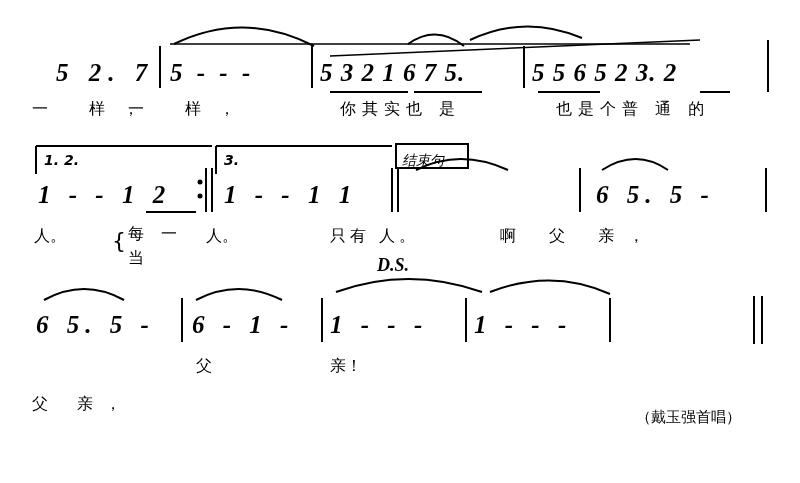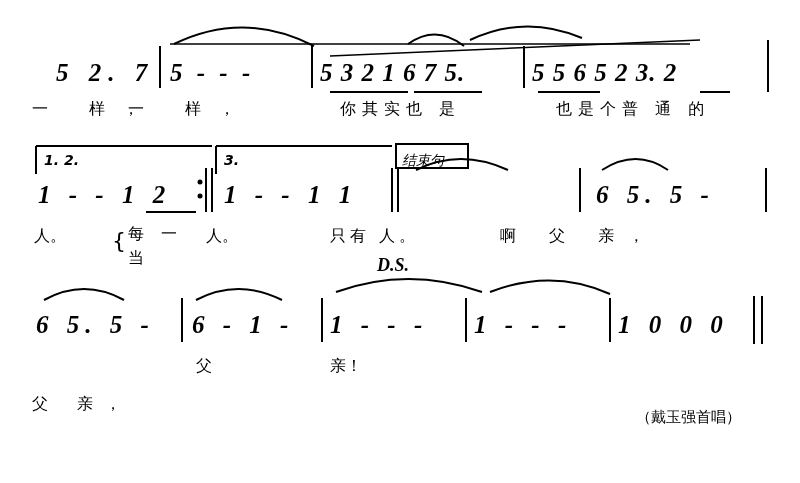--- a/index.html
+++ b/index.html
@@ -96,21 +96,20 @@
   <span class="lyric" style="left:112px; top:230px; font-size:22px;">{</span>
   <span class="lyric" style="left:128px; top:226px; letter-spacing:6px;">每 一</span>
   <span class="lyric" style="left:128px; top:250px;">当</span>
 
   <span class="small" style="left:334px; top:255px; font-size:18px;margin-left:43px;">D.S.</span>
 
   <span class="n" style="left:36px; top:312px; letter-spacing:6px;">6 5. 5 -</span>
   <span class="n" style="left:192px; top:312px; letter-spacing:6px;">6 - 1 -</span>
   <span class="n" style="left:330px; top:312px; letter-spacing:6px;">1 - - -</span>
   <span class="n" style="left:474px; top:312px; letter-spacing:6px;">1 - - -</span>
-  <span class="n" style="left:618px; top:312px; letter-spacing:6px;">1 0 0 0</span>
 
   <span class="lyric" style="left:32px; top:358px; letter-spacing:12px;margin-top:38px;">父 亲，</span>
   <span class="lyric" style="left:196px; top:358px;">父</span>
   <span class="lyric" style="left:330px; top:358px;">亲！</span>
 
   <span class="credit" style="left:636px; top:380px;">（戴玉强首唱）</span>
 
   <svg class="overlay" viewBox="0 0 800 483">
     <g stroke="#000" fill="none" stroke-width="2">
 

